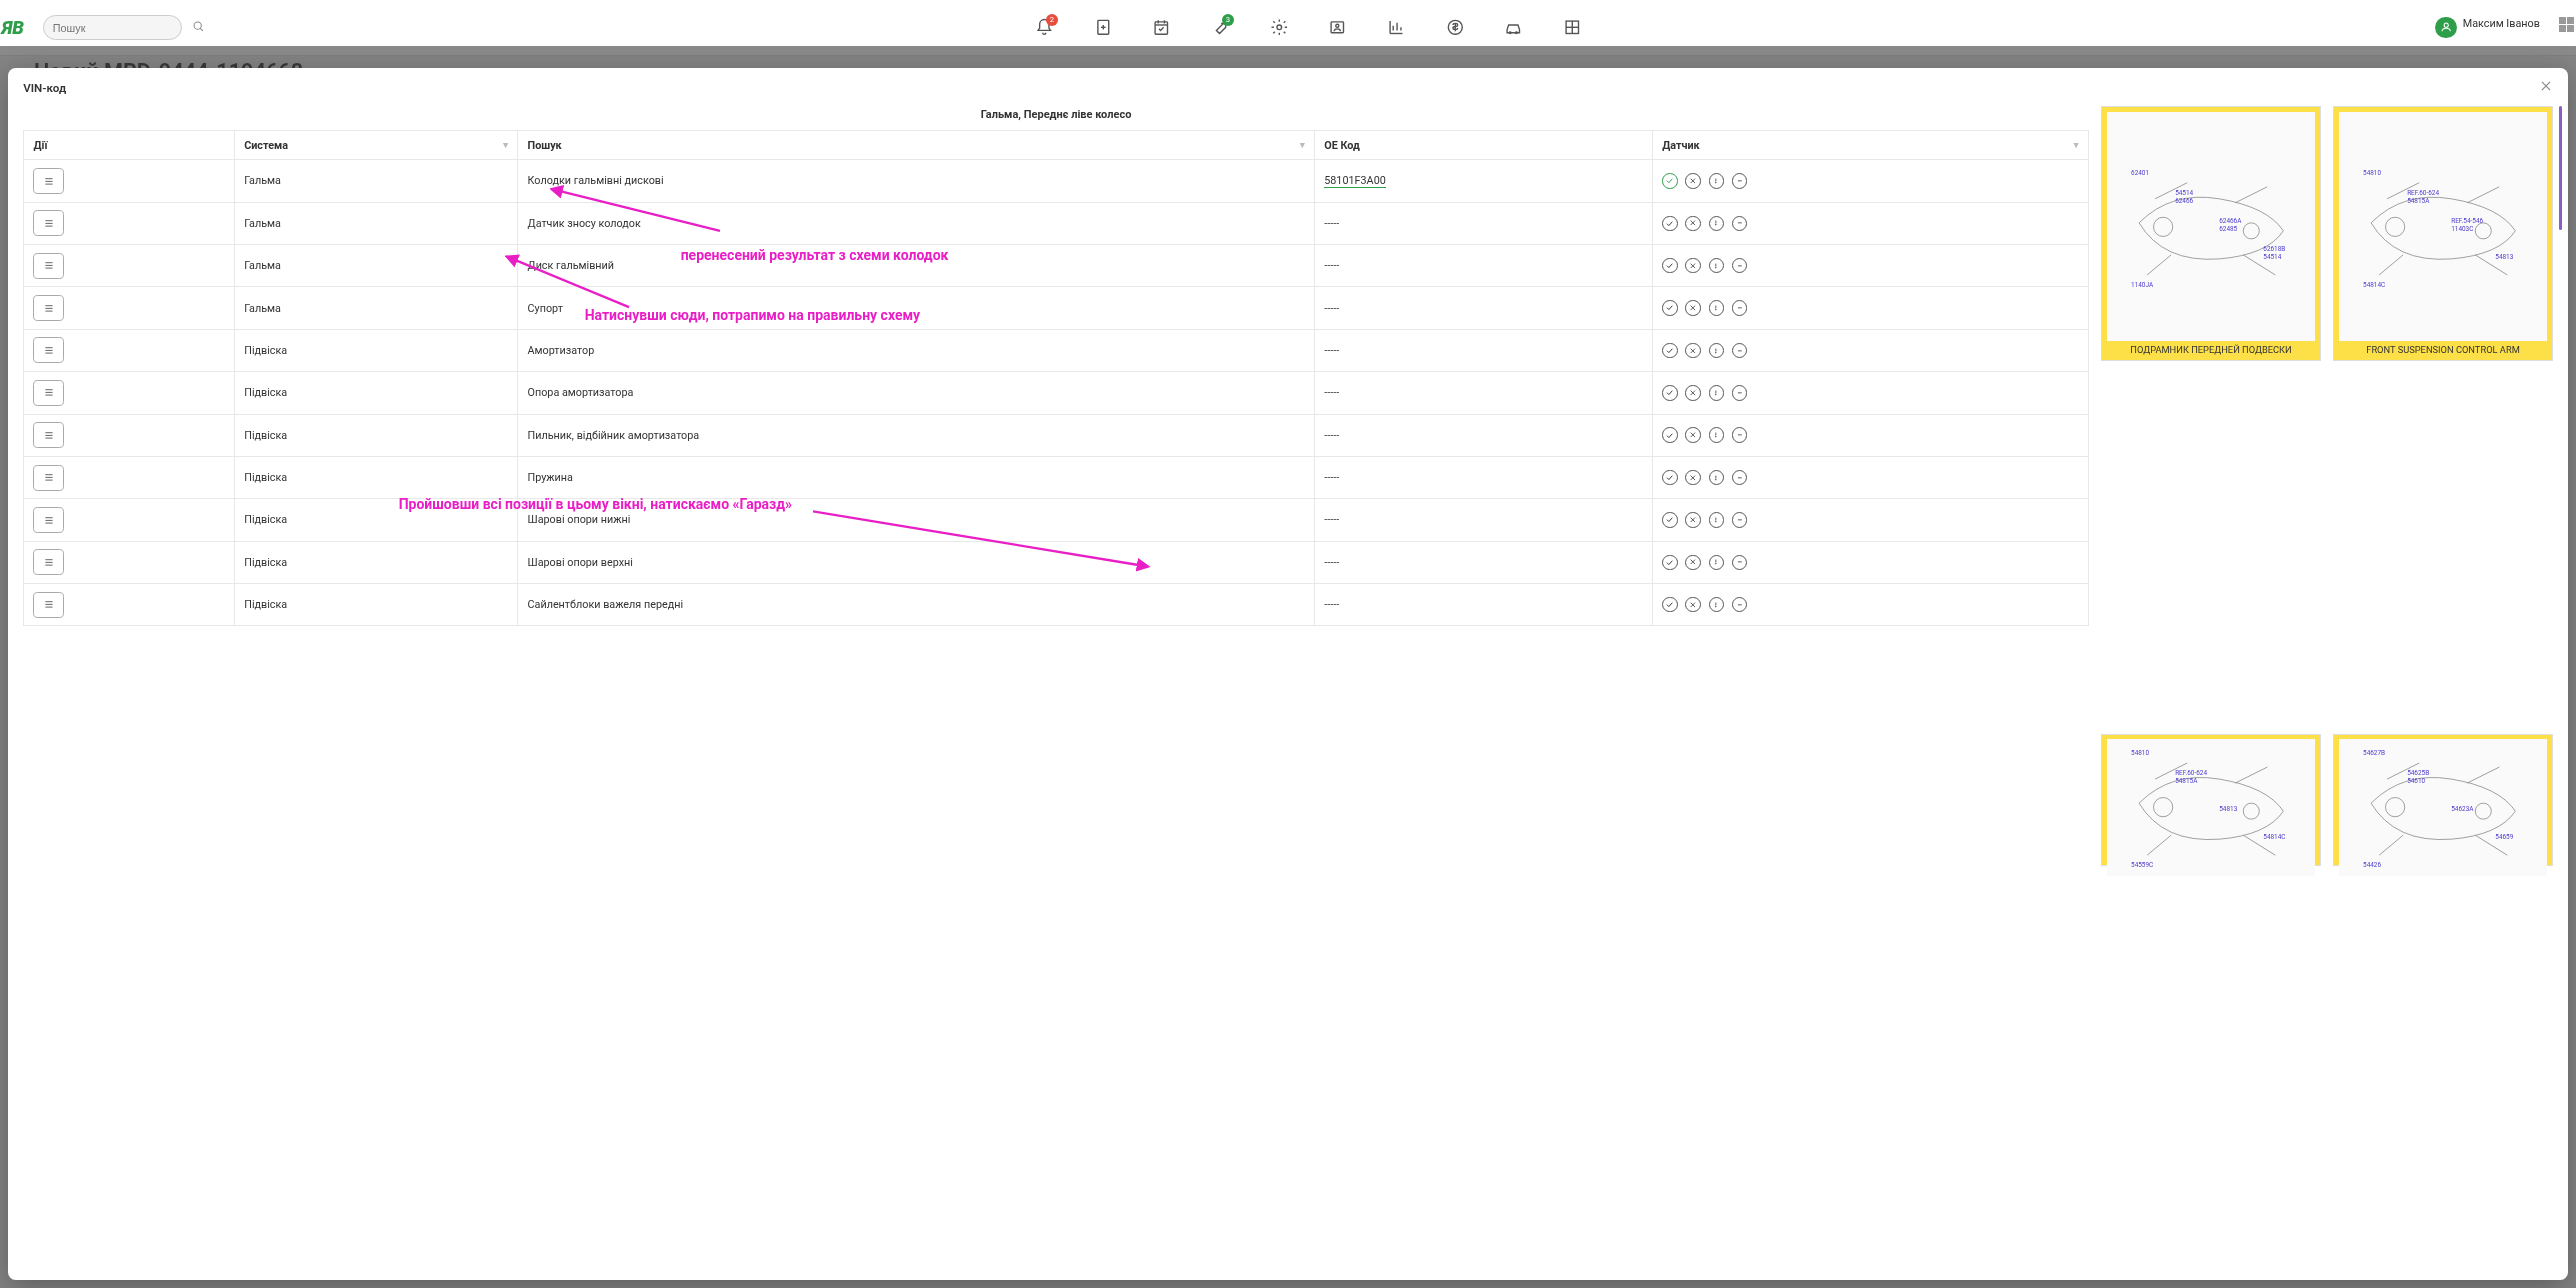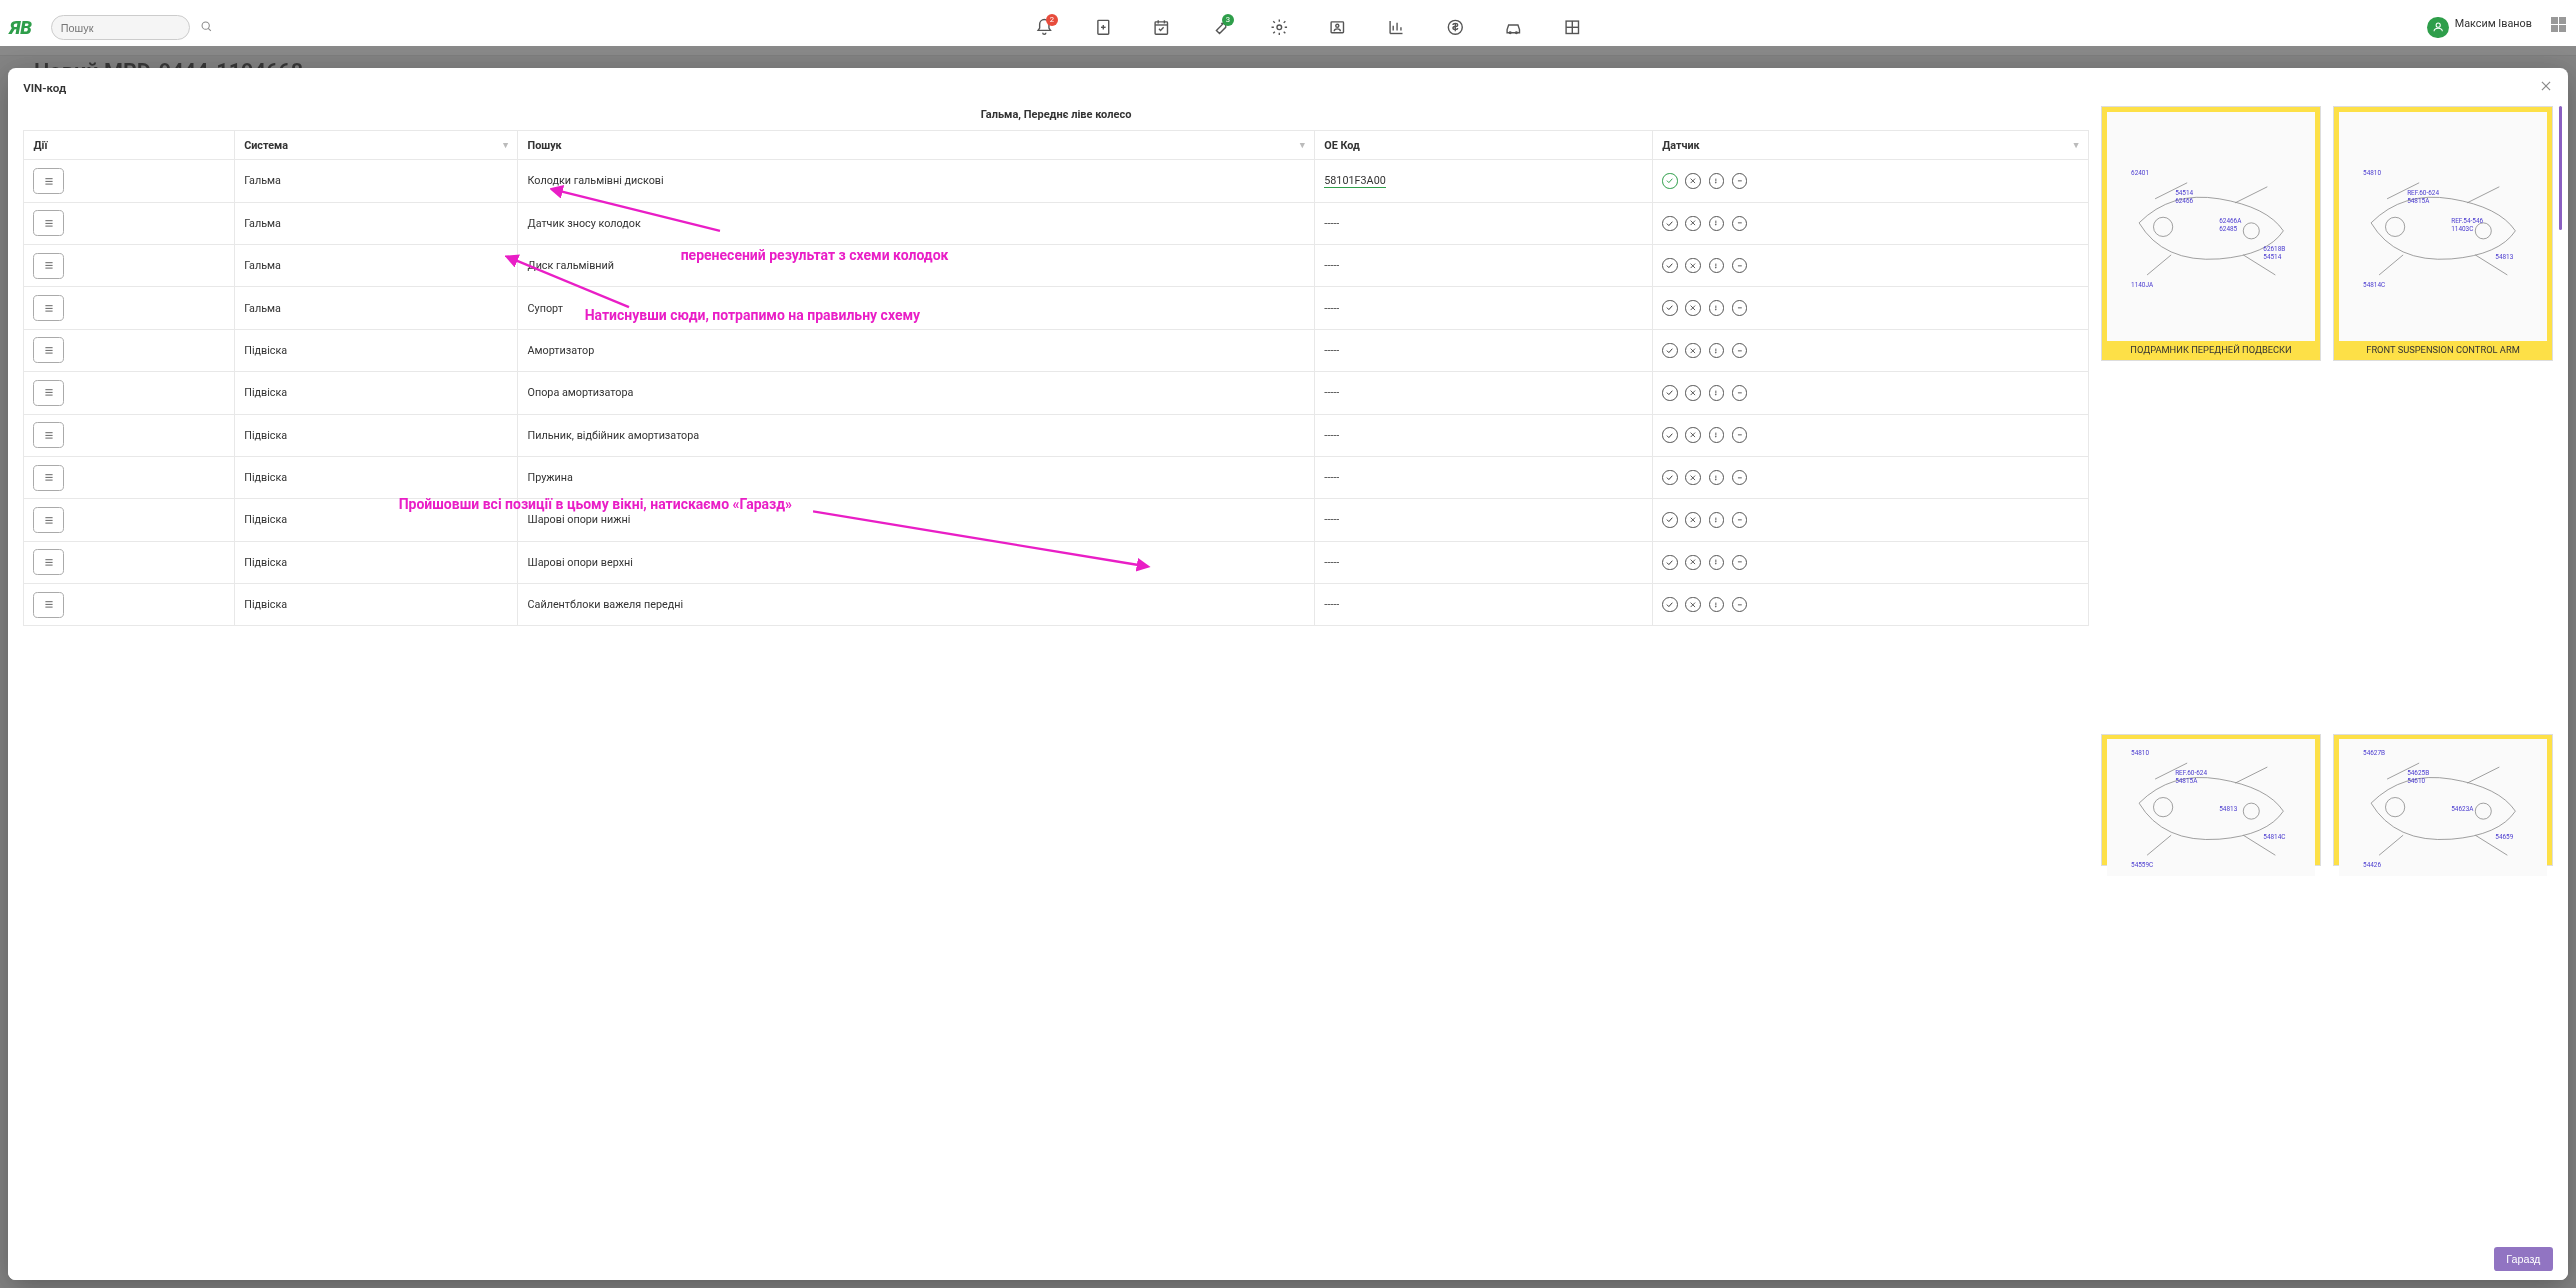--- a/index.html
+++ b/index.html
@@ -7,21 +7,21 @@
   font-family: -apple-system, BlinkMacSystemFont, "Segoe UI", Roboto, sans-serif;
   background: #f0f0f0;
   color: #333;
   font-size: 10.8px;
 }
 .app-header {
   background: #fff;
   height: 56px;
   display: flex;
   align-items: center;
-  padding: 0 10px;
+  padding: 0 2px;
   gap: 12.4px;
   border-bottom: 0.8px solid #e0e0e0;
 }
 .logo {
   font-size: 18.6px;
   font-weight: 900;
   font-style: italic;
   color: #2e9e4a;
   margin-right: 6.2px;
 }
@@ -975,17 +975,14 @@
     <svg class="arrow" style="top:404px; left:805px; width:340px; height:70px;" viewBox="0 0 440 90" width="340" height="70">
       <defs>
           <marker id="ah3" markerWidth="10" markerHeight="10" refX="2" refY="3" orient="auto">
             <polygon points="0,0 6,3 0,6" fill="#e91ec6"></polygon>
           </marker>
         </defs>
       <line x1="0" y1="8" x2="425" y2="78" stroke="#e91ec6" stroke-width="3" marker-end="url(#ah3)"></line>
     </svg>
   </div>
 
-  <div class="modal-footer">
-    <button class="ok-btn">Гаразд</button>
-  </div>
 </div>
 
 
 </body></html>

